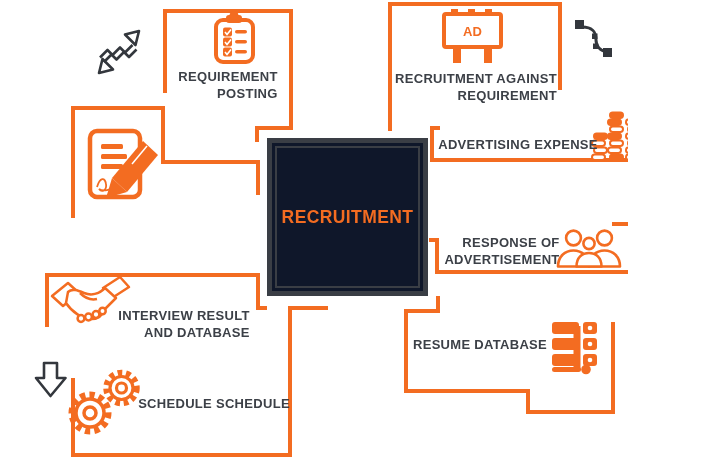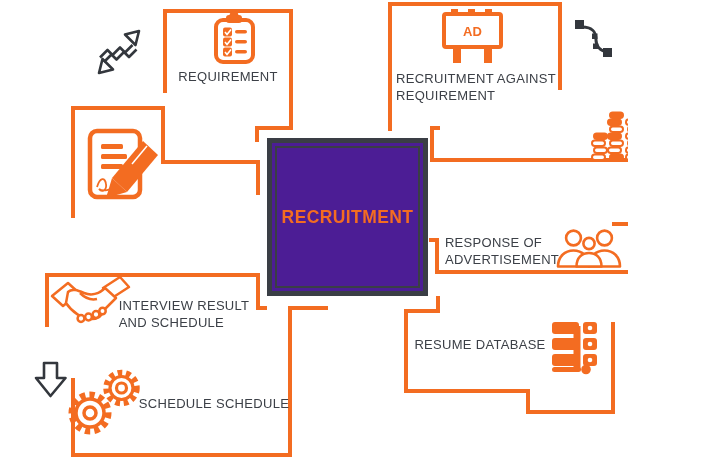--- a/index.html
+++ b/index.html
@@ -3,26 +3,26 @@
 <meta charset="utf-8">
 <style>
   html,body{margin:0;padding:0;background:#ffffff;}
   #stage{
     position:relative;width:628px;height:465px;background:#ffffff;overflow:hidden;
     font-family:"Liberation Sans",sans-serif;
   }
   #diagram-svg{position:absolute;left:0;top:0;width:701px;height:465px;}
   .node-label{
     position:absolute;transform:translateX(-50%);
-    text-align:left;font-size:13px;font-weight:normal;color:#3C4047;
+    text-align:right;font-size:13px;font-weight:bold;color:#3C4047;
     letter-spacing:.3px;line-height:17px;white-space:nowrap;
   }
   .center-box{
     position:absolute;left:267px;top:138px;width:161px;height:158px;
-    border:5px solid #3A3E45;box-sizing:border-box;background:#4c1d95;
+    border:5px solid #3A3E45;box-sizing:border-box;background:#0f172a;
   }
   .center-box-inner{
     position:absolute;inset:3px;border:2px solid #3A3E45;
     display:flex;align-items:center;justify-content:center;
   }
   .center-title{
     font-size:17.5px;font-weight:bold;color:#F36C21;letter-spacing:.4px;
   }
   .connector{fill:none;stroke:#F36C21;stroke-width:4;}
   .oi{stroke:#F36C21;}
@@ -173,40 +173,44 @@
   </svg>
 
   <div class="center-box">
     <div class="center-box-inner">
       <span class="center-title">RECRUITMENT</span>
     </div>
   </div>
 
   <div class="node-label" style="left:228px;top:68px">
     <div>REQUIREMENT</div>
+    <div>POSTING</div>
   </div>
 
   <div class="node-label" style="left:476px;top:70px">
     <div>RECRUITMENT AGAINST</div>
     <div>REQUIREMENT</div>
   </div>
 
+  <div class="node-label" style="left:518px;top:136px">
+    <div>ADVERTISING EXPENSE</div>
+  </div>
 
   <div class="node-label" style="left:480px;top:336px">
     <div>RESUME DATABASE</div>
   </div>
 
   <div class="node-label" style="left:502px;top:234px">
     <div>RESPONSE OF</div>
     <div>ADVERTISEMENT</div>
   </div>
 
-  <div class="node-label" style="left:184px;top:297px">
+  <div class="node-label" style="left:184px;top:307px">
     <div>INTERVIEW RESULT</div>
-    <div>AND SCHEDULE</div>
+    <div>AND DATABASE</div>
   </div>
 
   <div class="node-label" style="left:214px;top:395px">
     <div>SCHEDULE SCHEDULE</div>
   </div>
 
 
 </div>
 
 </body></html>

